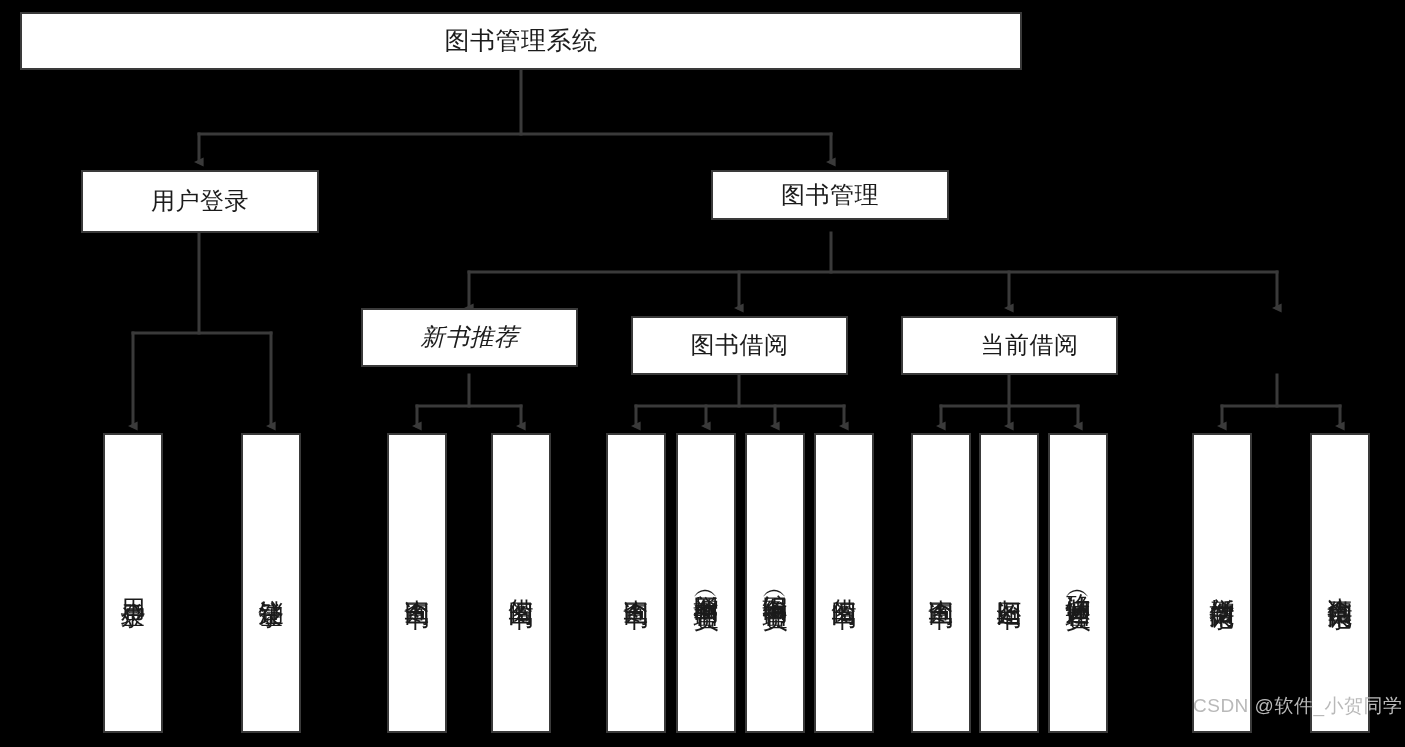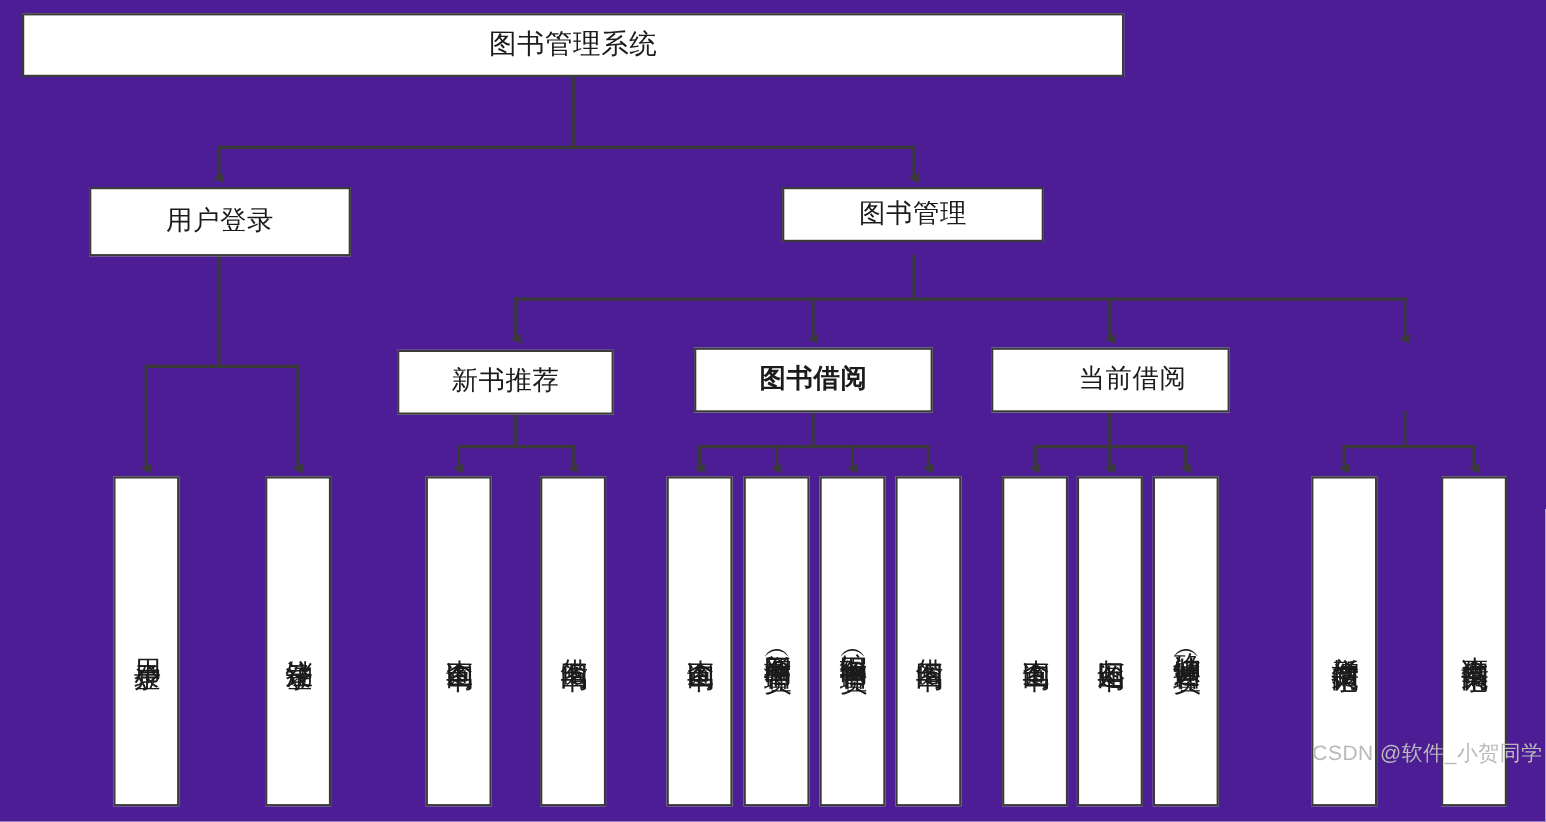--- a/index.html
+++ b/index.html
@@ -8,21 +8,21 @@
     background: #ffffff;
   }
   body {
     font-family: "Liberation Sans", "DejaVu Sans", sans-serif;
     -webkit-font-smoothing: antialiased;
   }
   #canvas {
     position: relative;
     width: 1405px;
     height: 747px;
-    background: #4c1d95;
+    background: #000000;
     overflow: hidden;
   }
   svg.wires {
     position: absolute;
     left: 0;
     top: 0;
     width: 1405px;
     height: 747px;
     pointer-events: none;
   }
@@ -131,25 +131,25 @@
   </div>
 
   <div class="node h" style="left:81px; top:170px; width:238px; height:63px;">
     <span class="lbl">用户登录</span>
   </div>
 
   <div class="node h" style="left:711px; top:170px; width:238px; height:50px;">
     <span class="lbl">图书管理</span>
   </div>
 
-  <div class="node h" style="left:361px; top:318px; width:197px; height:59px;">
+  <div class="node h" style="left:361px; top:308px; width:217px; height:59px;font-style:italic;">
     <span class="lbl">新书推荐</span>
   </div>
 
-  <div class="node h" style="left:631px; top:316px; width:217px; height:59px;font-weight:bold;">
+  <div class="node h" style="left:631px; top:316px; width:217px; height:59px;">
     <span class="lbl">图书借阅</span>
   </div>
 
   <div class="node h" style="left:901px; top:316px; width:217px; height:59px;padding-left:40px;">
     <span class="lbl">当前借阅</span>
   </div>
 
 
   <div class="node v" style="left:103px; top:433px; width:60px; height:300px;">
     <span class="lbl">用户登录</span>
@@ -196,15 +196,15 @@
   </div>
 
   <div class="node v" style="left:1192px; top:433px; width:60px; height:300px;">
     <span class="lbl">新增借阅记录</span>
   </div>
 
   <div class="node v" style="left:1310px; top:433px; width:60px; height:300px;">
     <span class="lbl">查询借阅记录</span>
   </div>
 
-  <div class="watermark" style="left:1193px; top:672px;">CSDN @软件_小贺同学</div>
+  <div class="watermark" style="left:1193px; top:693px;">CSDN @软件_小贺同学</div>
 
 </div>
 
 </body></html>

